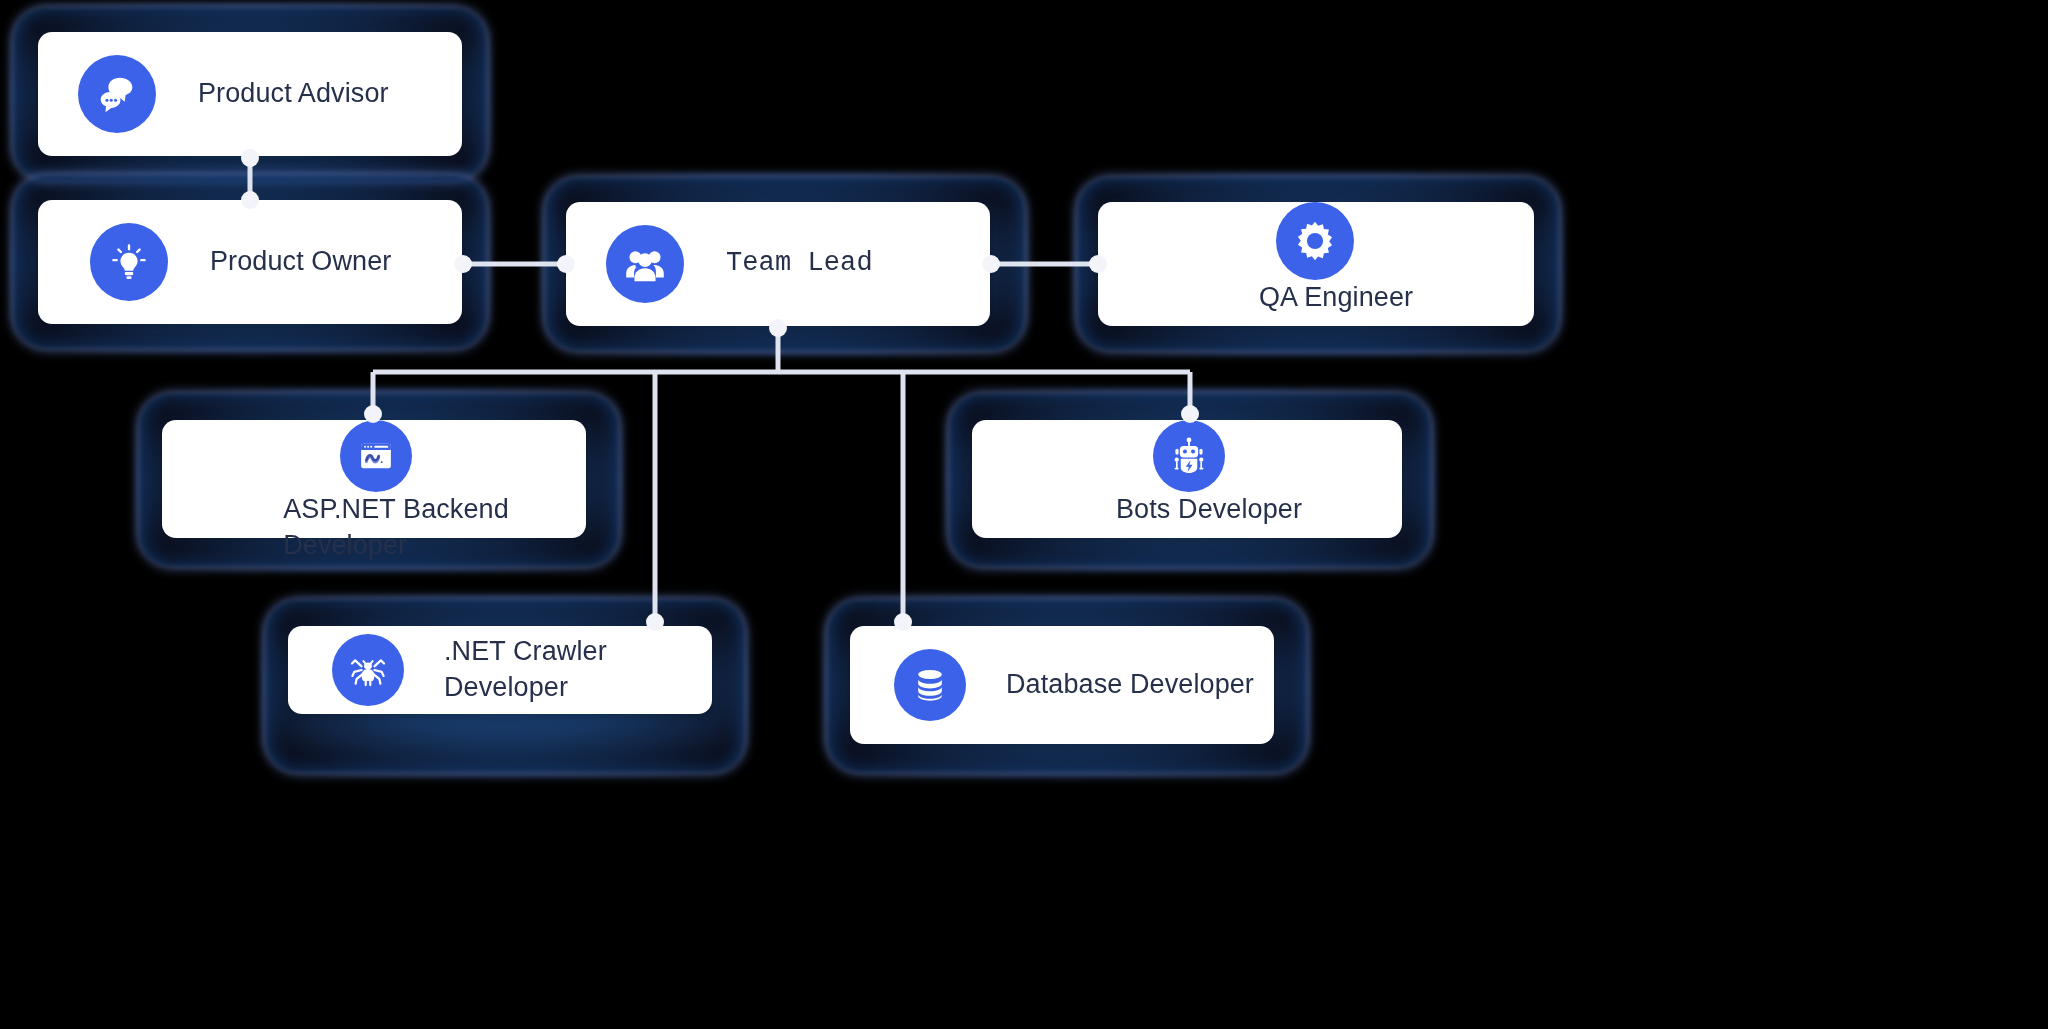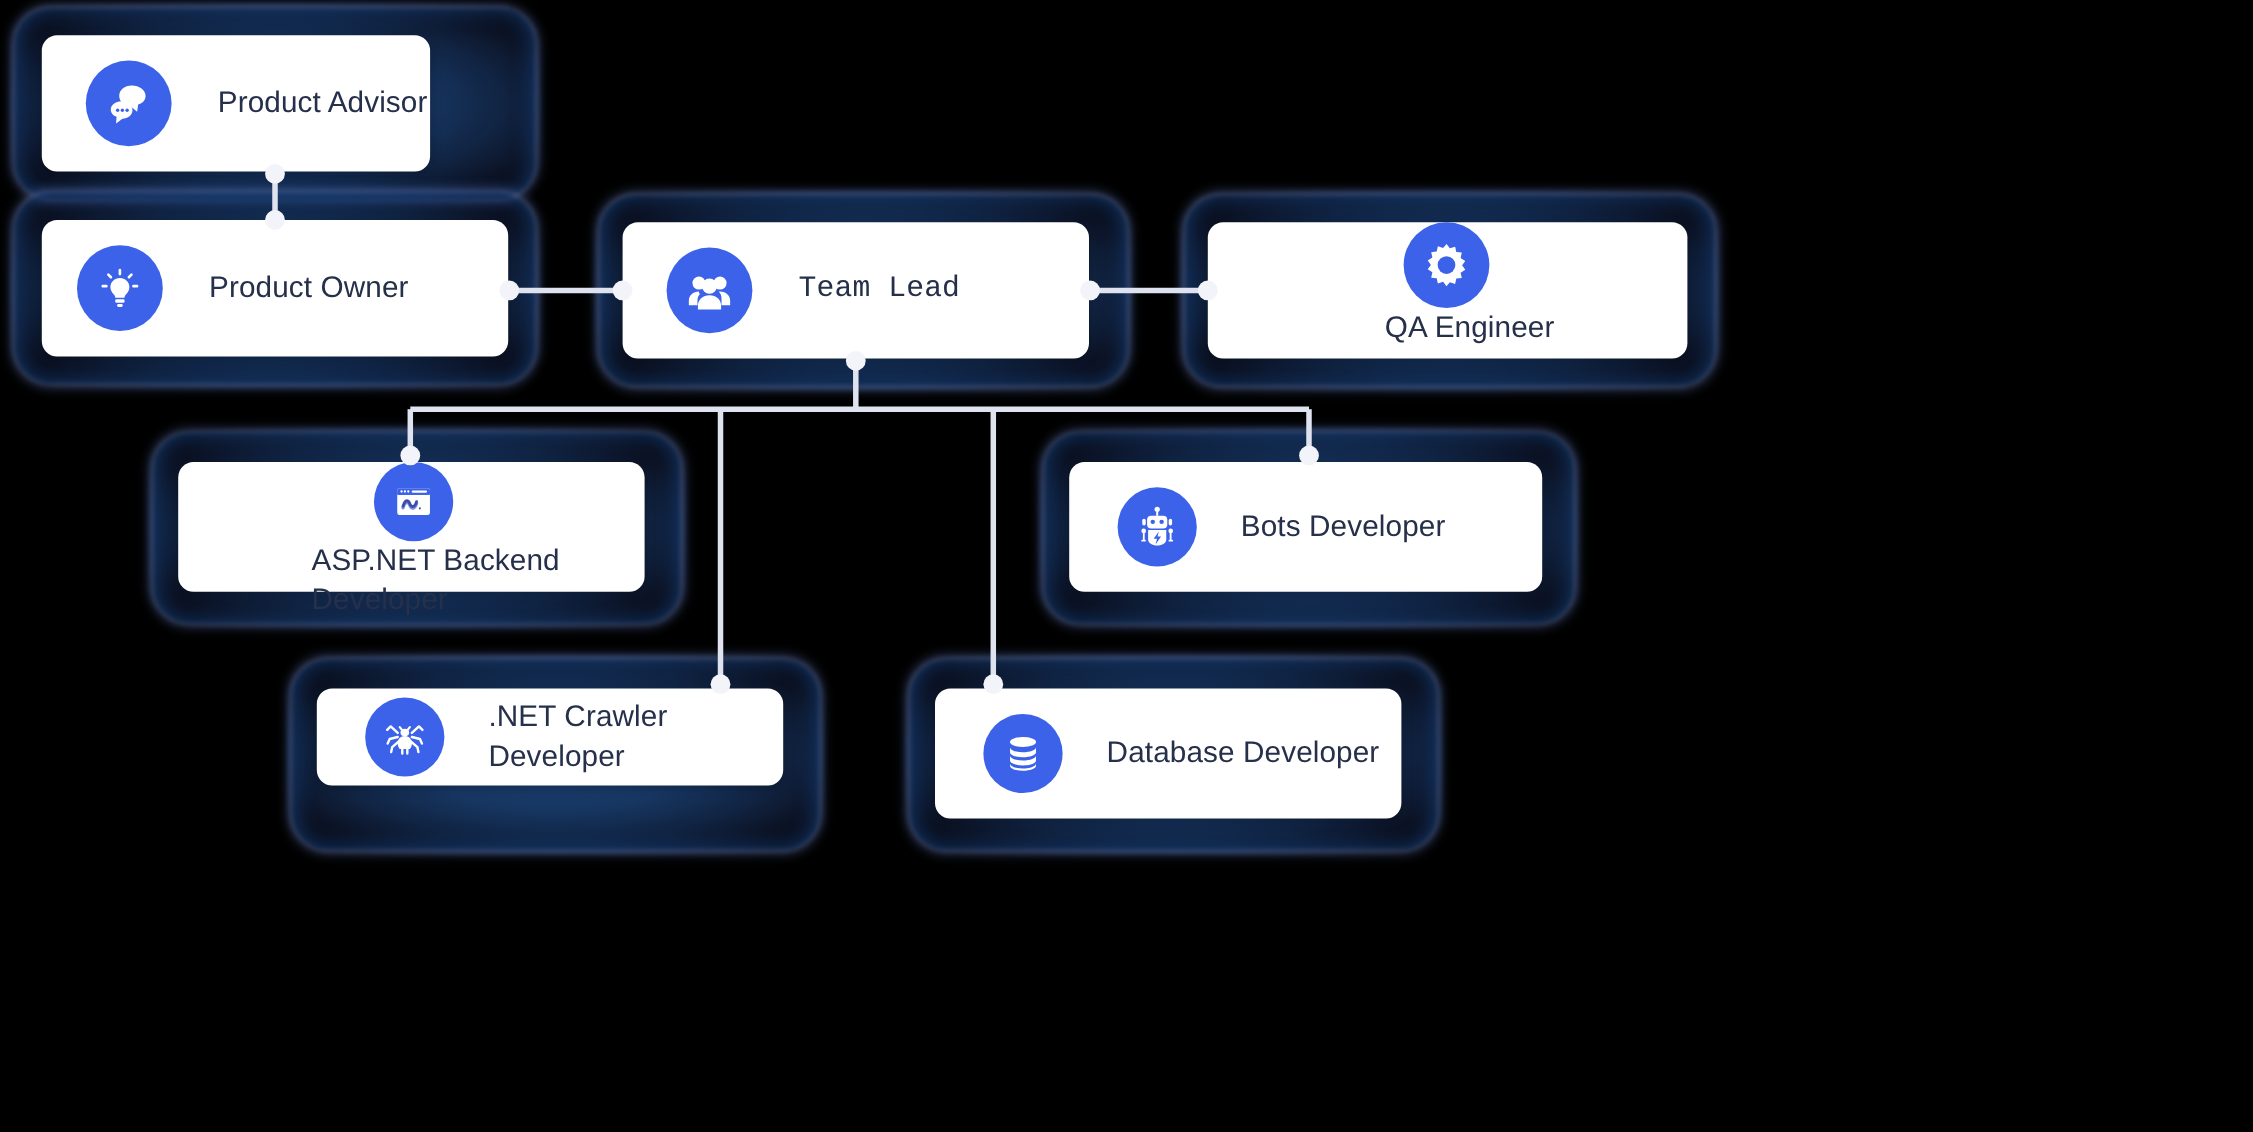--- a/index.html
+++ b/index.html
@@ -125,37 +125,37 @@
 
   <div class="glow" style="left:8px;top:2px;width:484px;height:184px;"></div>
   <div class="glow" style="left:8px;top:170px;width:484px;height:184px;"></div>
   <div class="glow" style="left:540px;top:172px;width:490px;height:184px;"></div>
   <div class="glow" style="left:1072px;top:172px;width:492px;height:184px;"></div>
   <div class="glow" style="left:134px;top:388px;width:490px;height:184px;"></div>
   <div class="glow" style="left:944px;top:388px;width:492px;height:184px;"></div>
   <div class="glow" style="left:260px;top:594px;width:490px;height:184px;"></div>
   <div class="glow" style="left:822px;top:594px;width:490px;height:184px;"></div>
 
-  <div class="card" style="left:38px;top:32px;width:353px;height:124px;padding-left:40px;">
+  <div class="card" style="left:38px;top:32px;width:424px;height:124px;padding-left:40px;">
     <span class="icon-badge" style="width:78px;height:78px;margin-right:42px;">
       <svg width="46" height="46" viewBox="0 0 48 48" fill="#ffffff">
         <path d="M27 7c7 0 13 4 13 10 0 4-3 7-7 8l-1 7-6-5c-6-.4-11-4.6-11-10C15 11 20 7 27 7z"></path>
         <circle cx="23" cy="17" r="1.9"></circle>
           <circle cx="29" cy="17" r="1.9"></circle>
           <circle cx="35" cy="17" r="1.9"></circle>
         <path d="M17 22c-5.5 0-10 3.4-10 8 0 3.1 2.3 5.6 5.5 6.7L12 43l6-4.4c5.3-.2 9.6-3.6 9.6-8 0-4.4-4.2-8.6-10.6-8.6z" fill="#ffffff"></path>
         <circle cx="13.5" cy="30.5" r="1.6" fill="#3b62e8"></circle>
         <circle cx="18" cy="30.5" r="1.6" fill="#3b62e8"></circle>
         <circle cx="22.5" cy="30.5" r="1.6" fill="#3b62e8"></circle>
       </svg>
     </span>
     <span class="card-label">Product Advisor</span>
   </div>
 
-  <div class="card" style="left:38px;top:200px;width:424px;height:124px;padding-left:32px;">
+  <div class="card" style="left:38px;top:200px;width:424px;height:124px;padding-left:52px;">
     <span class="icon-badge" style="width:78px;height:78px;margin-right:42px;">
       <svg width="44" height="44" viewBox="0 0 48 48" fill="none" stroke="#ffffff" stroke-width="2.6" stroke-linecap="round">
         <path d="M24 6v4M12.5 10.5l2.6 2.6M35.5 10.5l-2.6 2.6M7 22h3.6M41 22h-3.6"></path>
         <path d="M24 14c-5.3 0-9.4 4-9.4 9 0 3.5 2 5.6 3.4 7.3.9 1.1 1.4 2 1.4 3.2h9.2c0-1.2.5-2.1 1.4-3.2 1.4-1.7 3.4-3.8 3.4-7.3 0-5-4.1-9-9.4-9z" fill="#ffffff" stroke="none"></path>
         <rect x="19.4" y="35" width="9.2" height="3.4" rx="1.2" fill="#ffffff" stroke="none"></rect>
         <rect x="21.2" y="39.6" width="5.6" height="3" rx="1.4" fill="#ffffff" stroke="none"></rect>
       </svg>
     </span>
     <span class="card-label">Product Owner</span>
   </div>
@@ -196,21 +196,21 @@
         <rect x="22" y="12.4" width="16" height="2.3" rx="1.1" fill="#ffffff"></rect>
         <path d="M13 30.5c1.4-5 3.6-6.5 5.4-5.2 1.5 1.1 1.6 3.5 3.1 4.8 1.9 1.7 4.4.3 5.6-4.4" fill="none" stroke="#7a90e8" stroke-width="3.4" stroke-linecap="round"></path>
         <path d="M13 28.8c1.4-5 3.6-6.5 5.4-5.2 1.5 1.1 1.6 3.5 3.1 4.8 1.9 1.7 4.4.3 5.6-4.4" fill="none" stroke="#3b4fa8" stroke-width="3" stroke-linecap="round"></path>
         <circle cx="30.5" cy="31" r="1.1" fill="#3b4fa8"></circle>
       </svg>
     </span>
     <span class="card-label">ASP.NET Backend
 Developer</span>
   </div>
 
-  <div class="card" style="left:972px;top:420px;width:430px;height:118px;padding-left:44px;">
+  <div class="card" style="left:972px;top:420px;width:430px;height:118px;padding-left:44px;flex-direction:column;">
     <span class="icon-badge" style="width:72px;height:72px;margin-right:40px;">
       <svg width="44" height="44" viewBox="0 0 48 48" fill="#ffffff">
         <circle cx="24" cy="6.5" r="2.6"></circle>
         <rect x="23" y="8.6" width="2" height="4.4"></rect>
         <rect x="14" y="13" width="20" height="12.5" rx="4" fill="#ffffff"></rect>
         <circle cx="19.6" cy="19" r="2.2" fill="#3b62e8"></circle>
         <circle cx="28.4" cy="19" r="2.2" fill="#3b62e8"></circle>
         <rect x="9.2" y="16" width="3.4" height="6.5" rx="1.7"></rect>
         <rect x="35.4" y="16" width="3.4" height="6.5" rx="1.7"></rect>
         <path d="M15 27h18v9.5c0 3.5-4 6-9 6s-9-2.5-9-6V27z" fill="#ffffff"></path>

